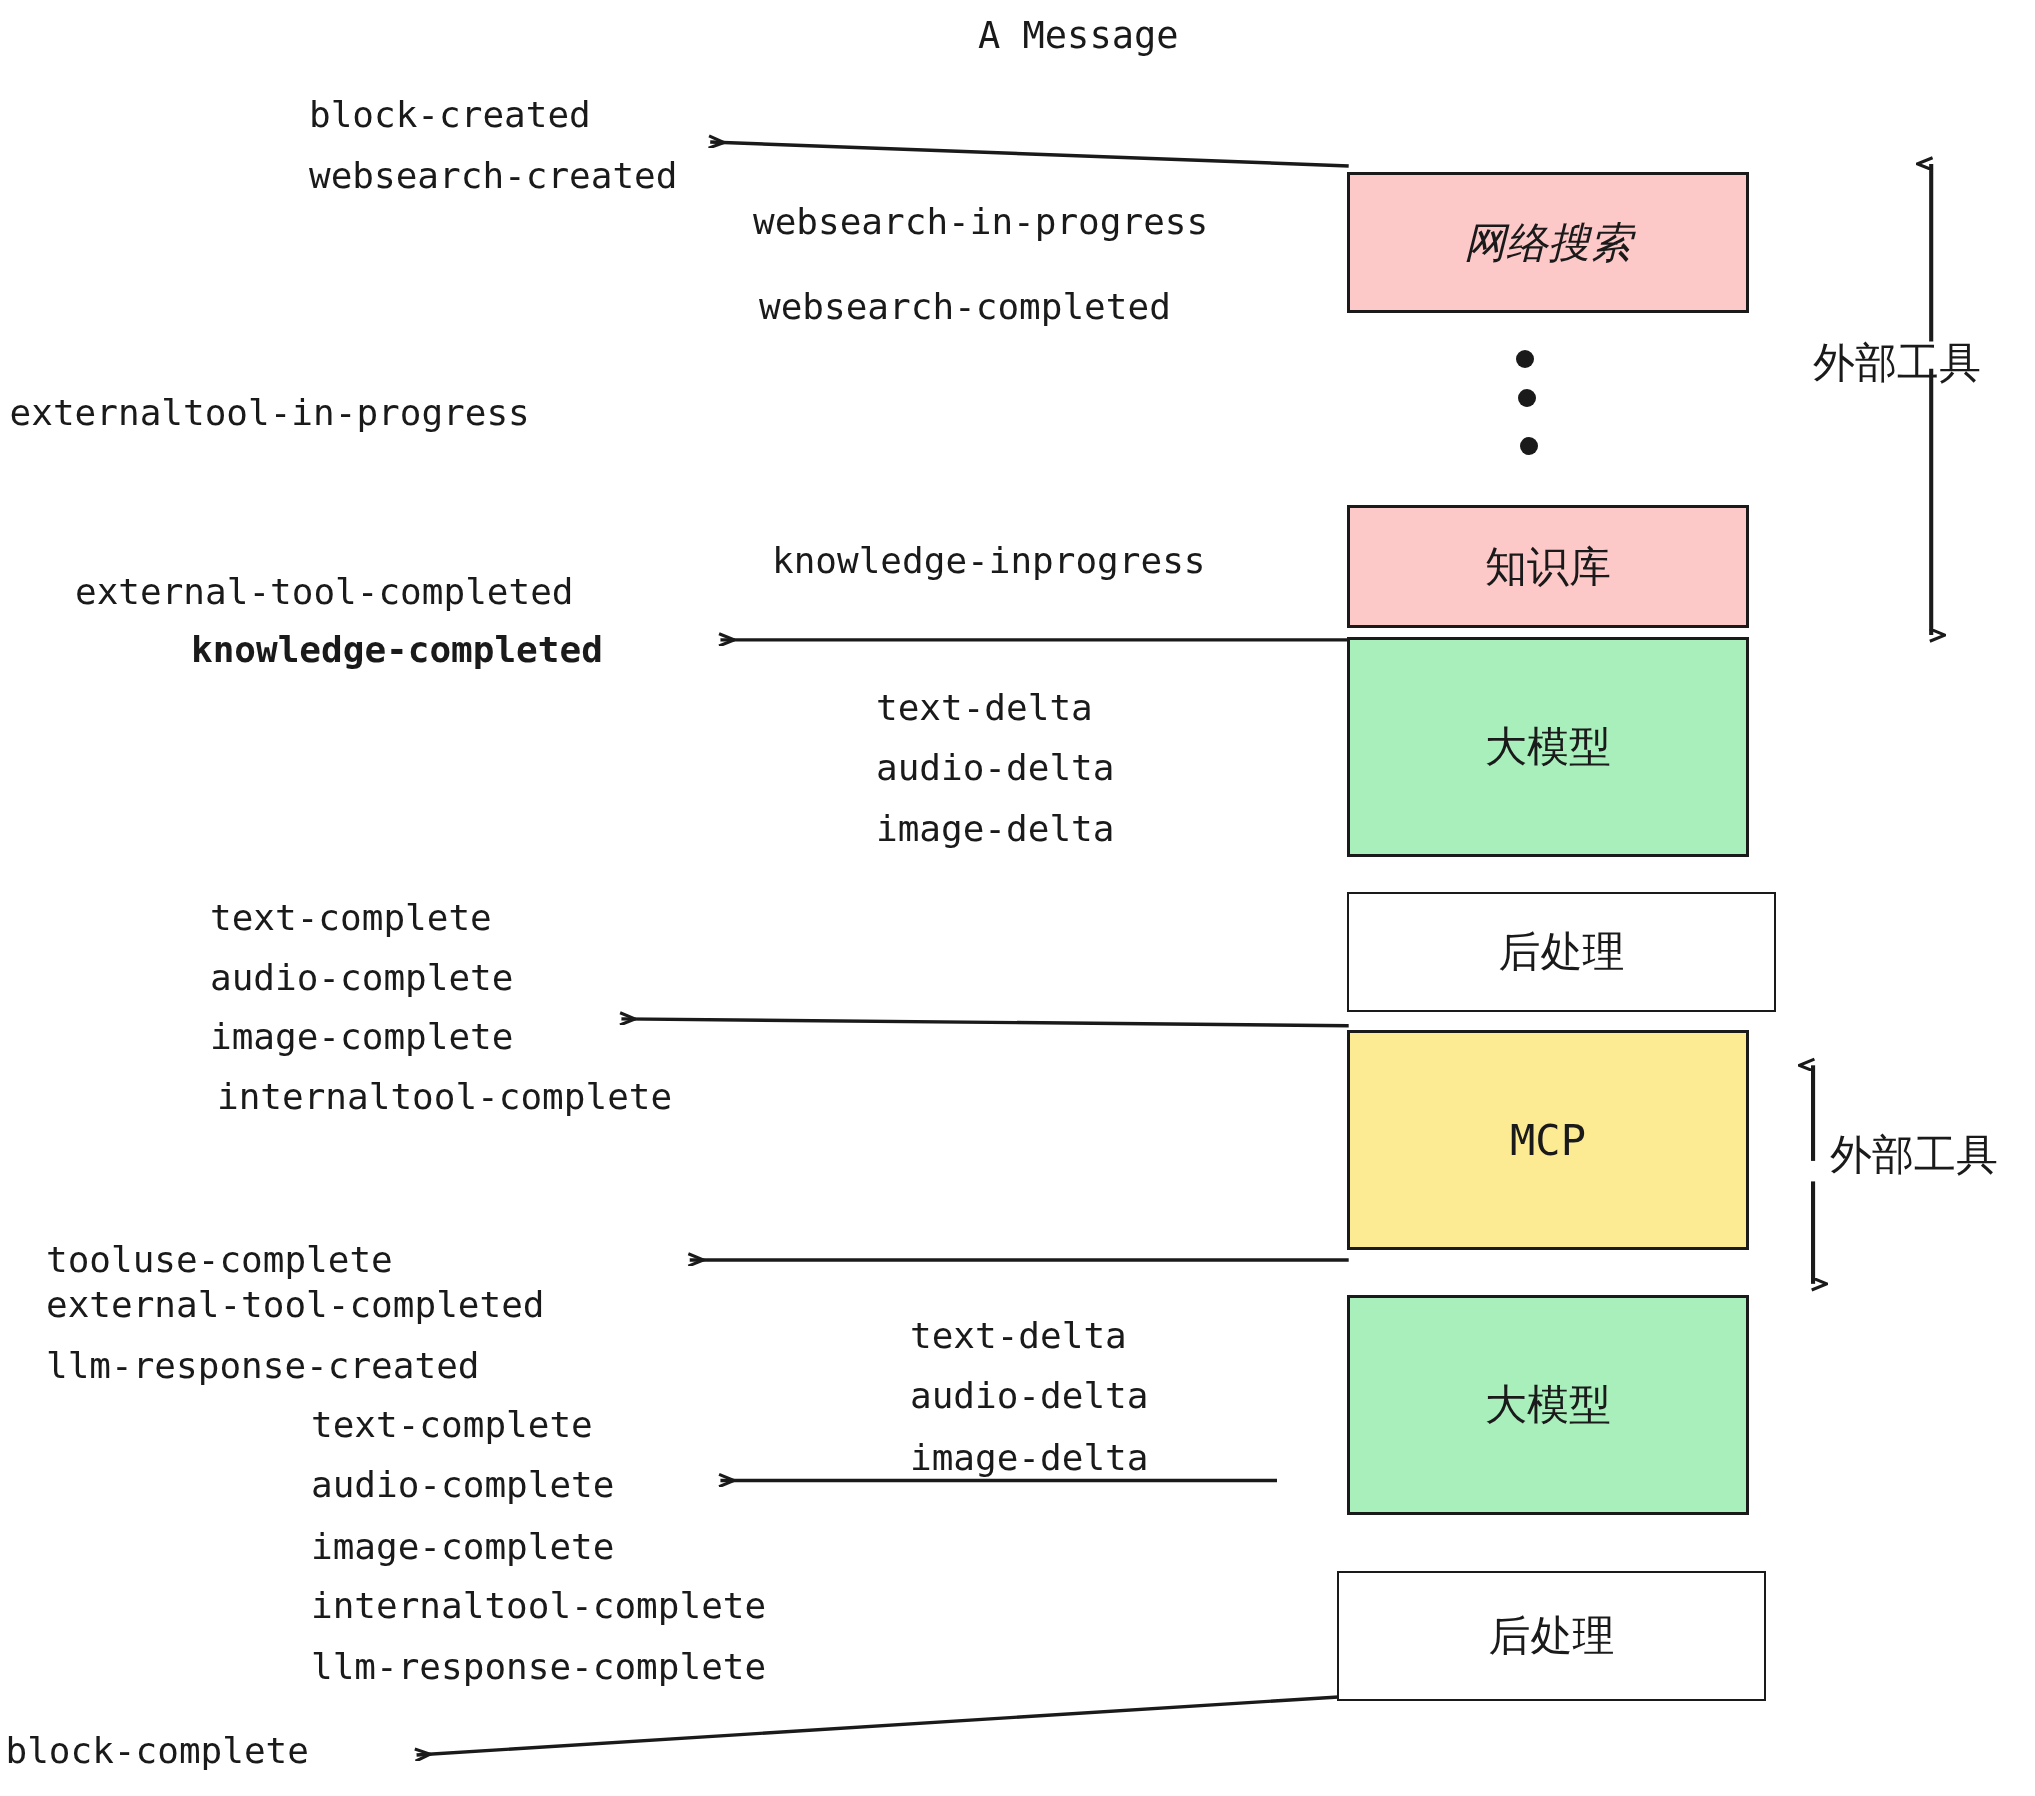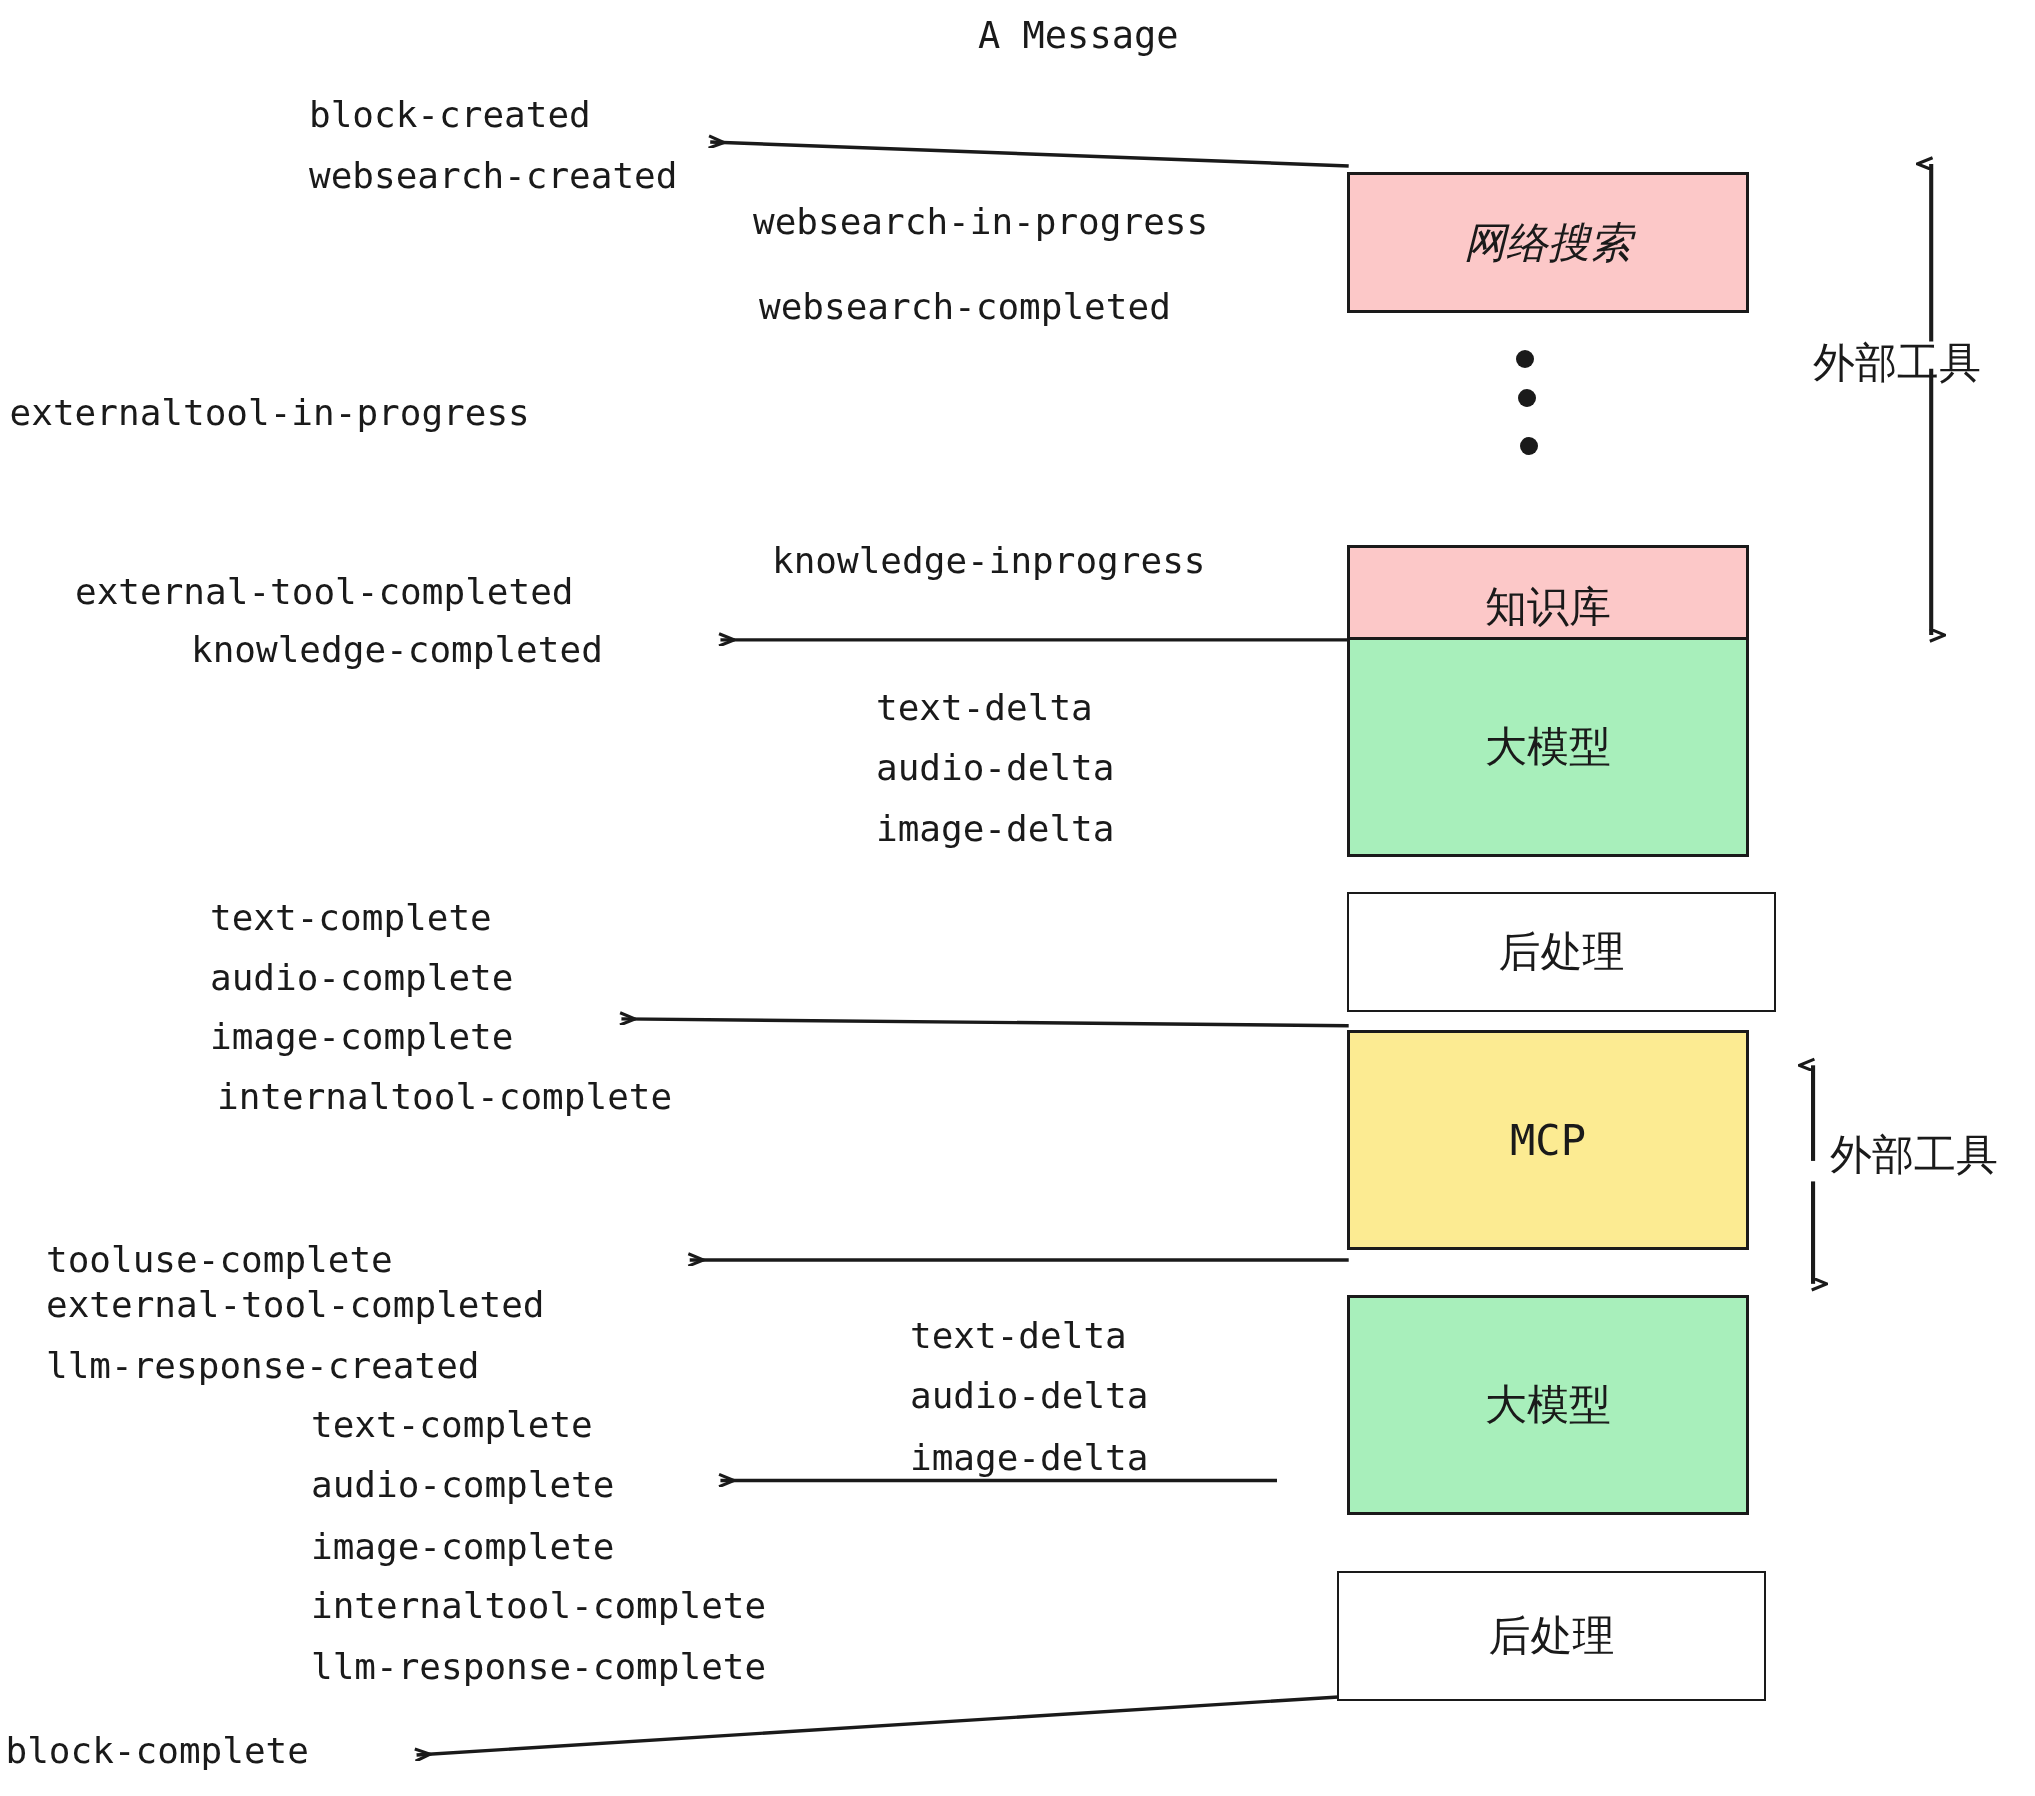--- a/index.html
+++ b/index.html
@@ -106,21 +106,21 @@
     <g>
       <path d="M2655,1700 L2655,1560" fill="none" stroke="#1a1a1a" stroke-width="6" marker-end="url(#ahv)"></path>
       <path d="M2655,1730 L2655,1880" fill="none" stroke="#1a1a1a" stroke-width="6" marker-end="url(#ahv)"></path>
     </g>
   </svg>
 
   <div class="box" style="left:1347px;top:172px;width:402px;height:141px;background:#FCC8C8;font-style:italic;">
     <span>网络搜索</span>
   </div>
 
-  <div class="box" style="left:1347px;top:505px;width:402px;height:123px;background:#FCC8C8;margin-top:40px;">
+  <div class="box" style="left:1347px;top:505px;width:402px;height:123px;background:#FCC8C8;">
     <span>知识库</span>
   </div>
 
   <div class="box" style="left:1347px;top:637px;width:402px;height:220px;background:#A8EFBB;">
     <span>大模型</span>
   </div>
 
   <div class="box" style="left:1347px;top:892px;width:429px;height:120px;background:#FFFFFF;border-width:2.7px;">
     <span>后处理</span>
   </div>
@@ -145,21 +145,21 @@
   <div class="sidelbl" style="left:1830px;top:1127px;">外部工具</div>
 
   <div class="lbl" style="left:309px;top:97px;">block-created</div>
   <div class="lbl" style="left:309px;top:158px;">websearch-created</div>
   <div class="lbl" style="left:753px;top:204px;">websearch-in-progress</div>
   <div class="lbl" style="left:759px;top:289px;">websearch-completed</div>
   <div class="lbl" style="left:9.6px;top:395px;">externaltool-in-progress</div>
 
   <div class="lbl" style="left:772px;top:543px;">knowledge-inprogress</div>
   <div class="lbl" style="left:75px;top:574px;">external-tool-completed</div>
-  <div class="lbl" style="left:191px;top:632px;">knowledge-completed</div>
+  <div class="lbl" style="left:191px;top:632px;font-weight:bold;">knowledge-completed</div>
 
   <div class="lbl" style="left:876px;top:690px;">text-delta</div>
   <div class="lbl" style="left:876px;top:750px;">audio-delta</div>
   <div class="lbl" style="left:876px;top:811px;">image-delta</div>
 
   <div class="lbl" style="left:210px;top:900px;">text-complete</div>
   <div class="lbl" style="left:210px;top:960px;">audio-complete</div>
   <div class="lbl" style="left:210px;top:1019px;">image-complete</div>
   <div class="lbl" style="left:217px;top:1079px;">internaltool-complete</div>
 

